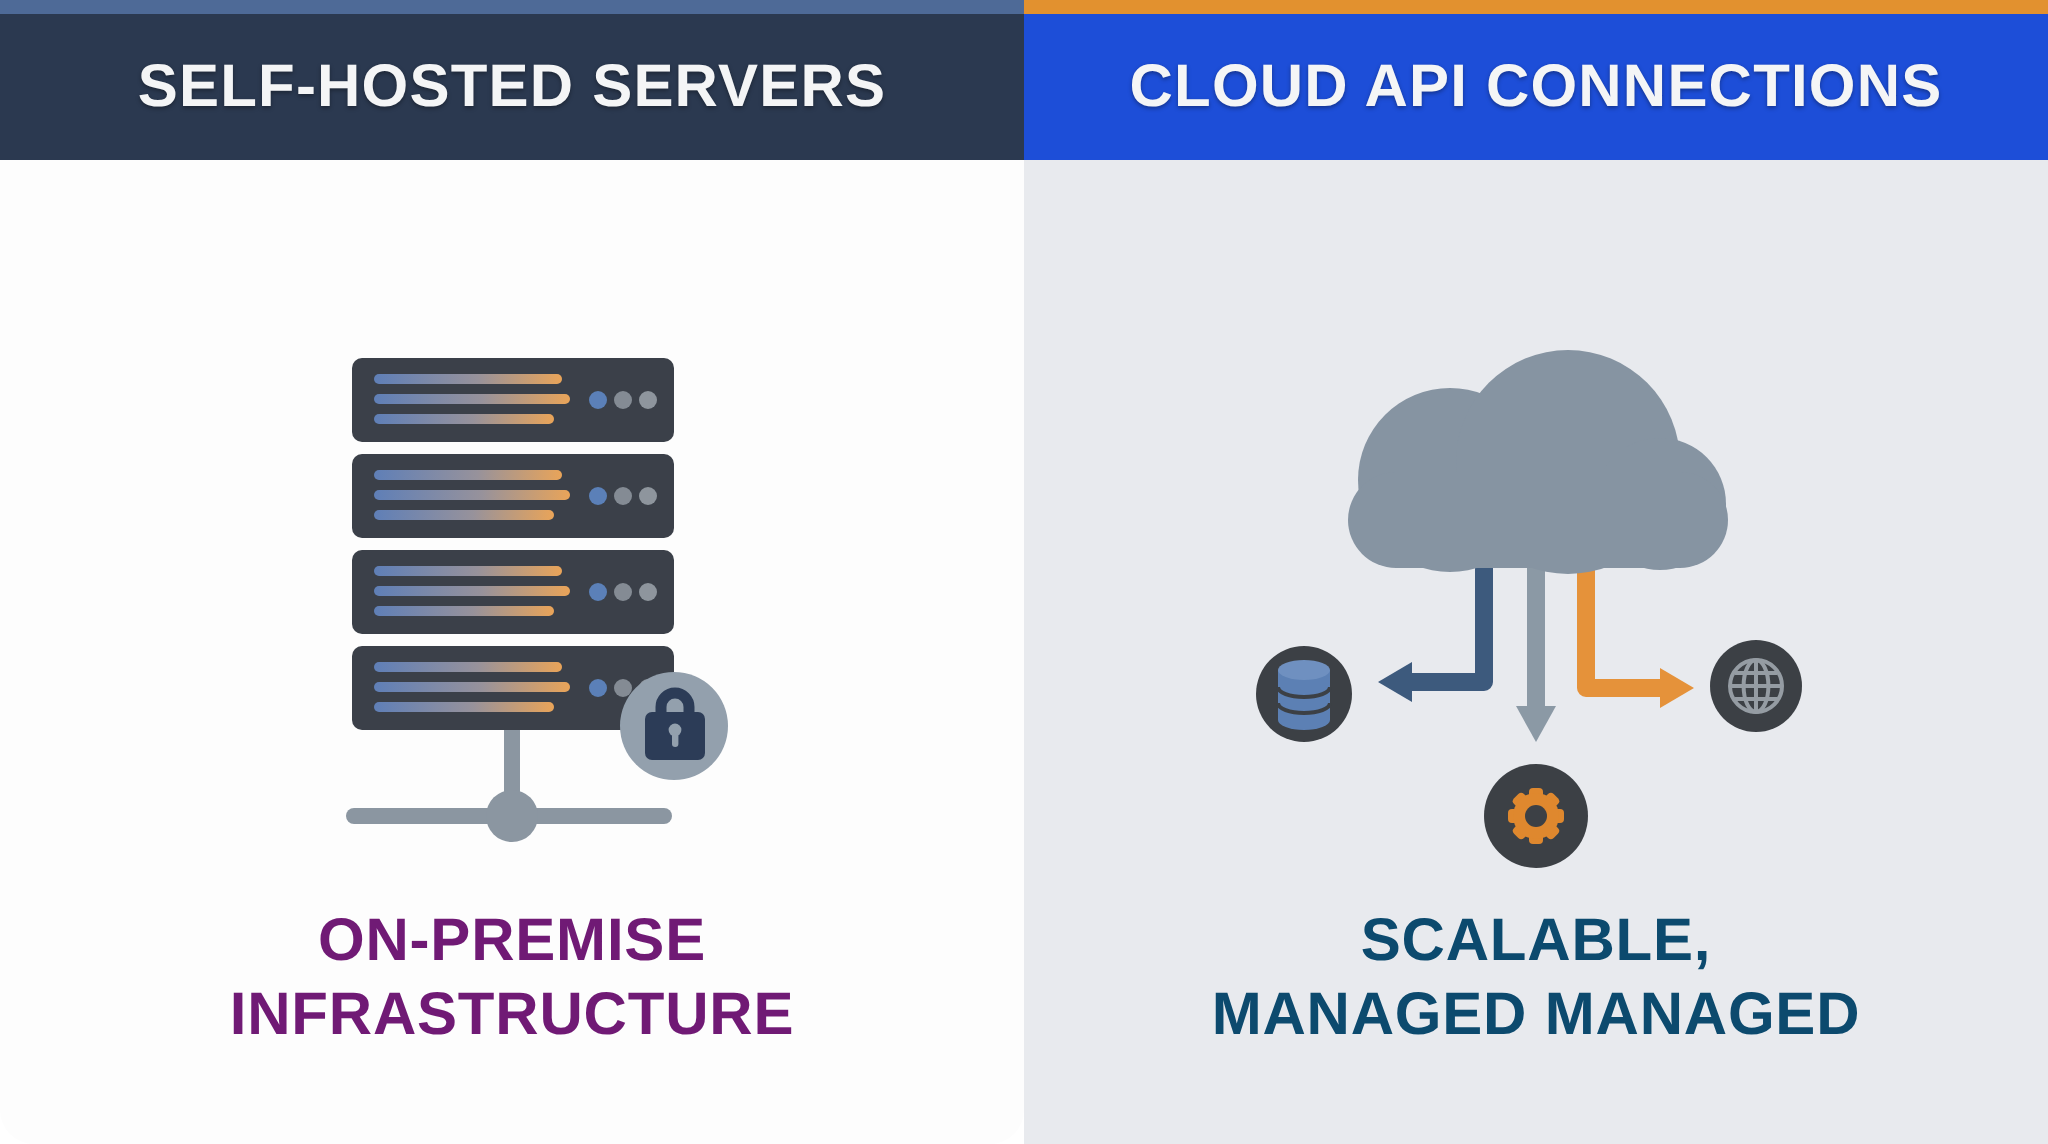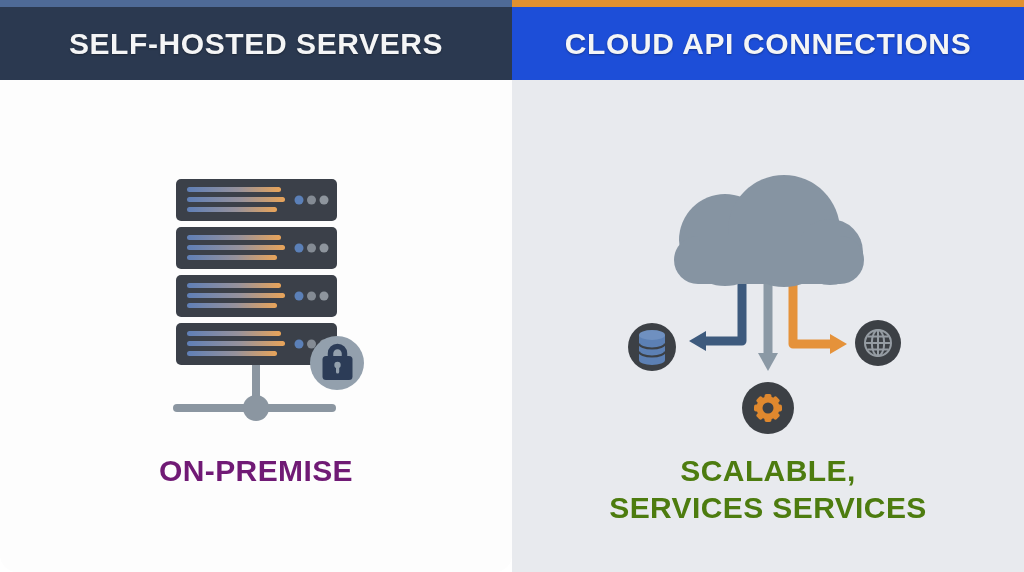--- a/index.html
+++ b/index.html
@@ -14,21 +14,21 @@
   .right .strip{background:#e2912f;}
   .band{height:73px;display:flex;align-items:center;justify-content:center;}
   .left .band{background:#2b3950;}
   .right .band{background:#1d4ed8;}
   .band h1{margin:0;font-size:30px;font-weight:bold;letter-spacing:.6px;color:#f4f5f6;
            text-shadow:0 1px 2px rgba(0,0,0,.35);}
   .art{position:absolute;inset:0;width:512px;height:572px;}
   .caption{position:absolute;top:452px;left:0;width:100%;text-align:center;
            font-size:30px;font-weight:bold;line-height:37px;letter-spacing:.4px;}
   .left .caption{color:#701a75;}
-  .right .caption{color:#4d7c0f;}
+  .right .caption{color:#0c4a6e;}
 </style>
 </head>
 <body>
 
 <div class="stage">
 
   <section class="panel left">
     <div class="hdr">
       <div class="strip"></div>
       <div class="band">
@@ -71,20 +71,21 @@
         <circle cx="337" cy="363" r="27" fill="#93a0ad"></circle>
         <path d="M330.5,357 v-3.5 a7,7 0 0 1 14,0 v3.5" fill="none" stroke="#2c3c57" stroke-width="5.5"></path>
         <rect x="322.5" y="356" width="30" height="24" rx="3.5" fill="#2c3c57"></rect>
         <circle cx="337.5" cy="365" r="3.2" fill="#93a0ad"></circle>
         <rect x="336" y="366.5" width="3.2" height="7" rx="1.6" fill="#93a0ad"></rect>
       </g>
     </svg>
 
     <div class="caption">
       <div>ON-PREMISE</div>
+      <div>INFRASTRUCTURE</div>
     </div>
   </section>
 
   <section class="panel right">
     <div class="hdr">
       <div class="strip"></div>
       <div class="band">
         <h1>CLOUD API CONNECTIONS</h1>
       </div>
     </div>
@@ -136,17 +137,17 @@
           <rect x="252.5" y="394" width="7" height="28" rx="2" transform="rotate(90 256 408)"></rect>
           <rect x="252.5" y="394" width="7" height="28" rx="2" transform="rotate(135 256 408)"></rect>
           <circle cx="256" cy="408" r="11.5"></circle>
         </g>
         <circle cx="256" cy="408" r="5.5" fill="#3c4045"></circle>
       </g>
     </svg>
 
     <div class="caption">
       <div>SCALABLE,</div>
-      <div>SERVICES SERVICES</div>
+      <div>MANAGED MANAGED</div>
     </div>
   </section>
 
 </div>
 
 </body></html>

